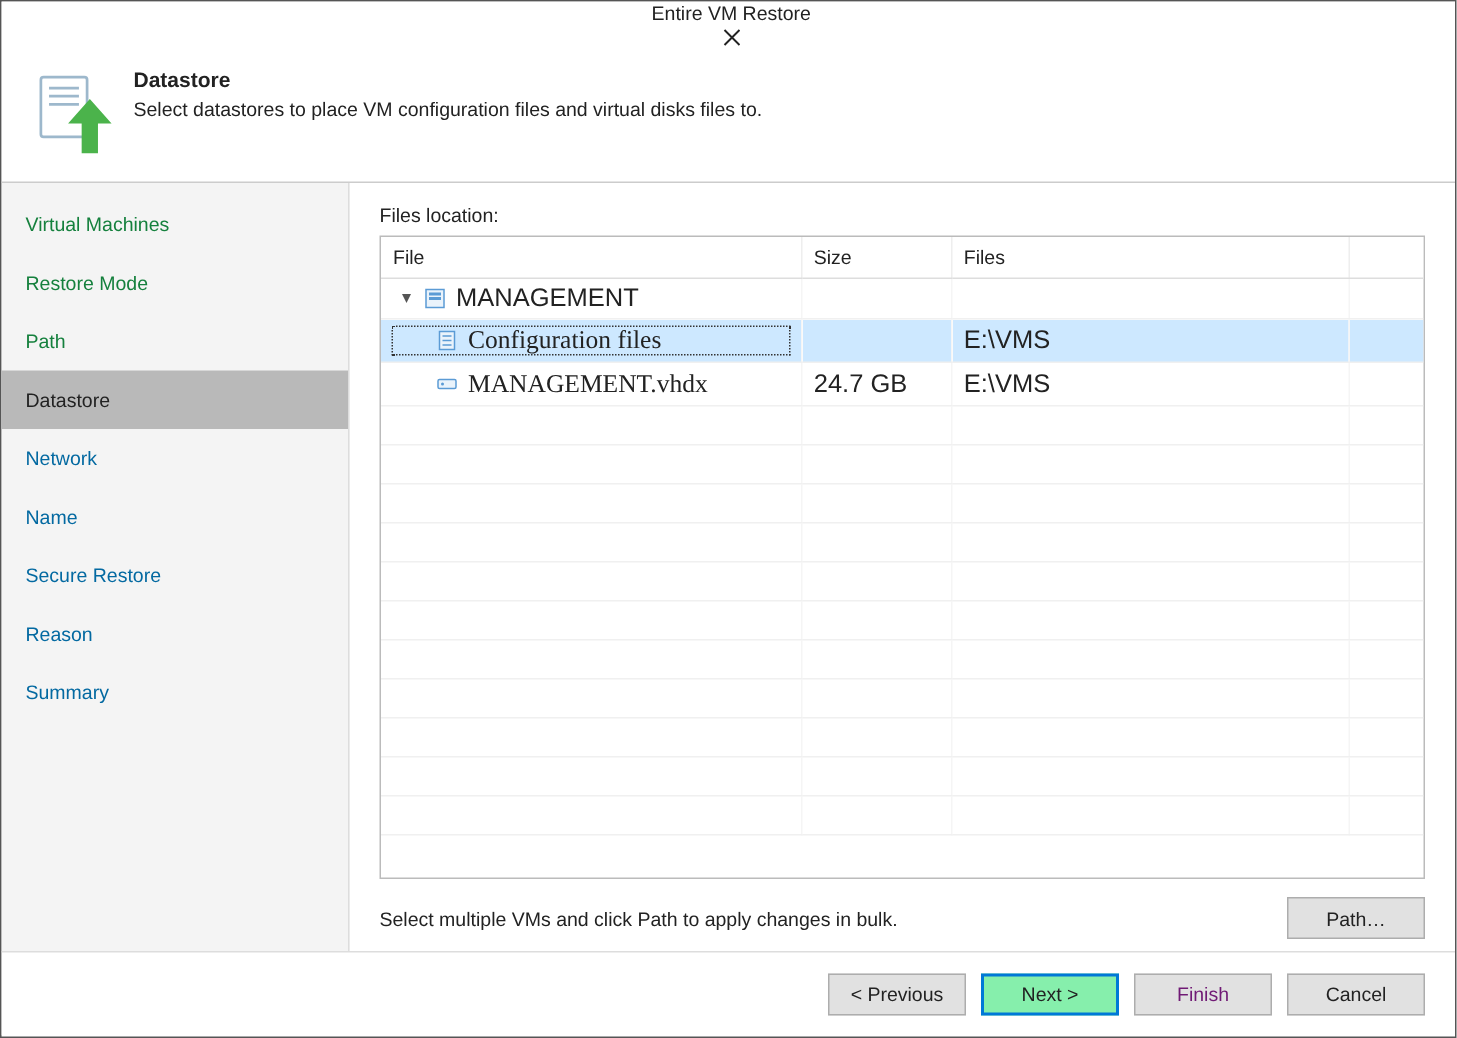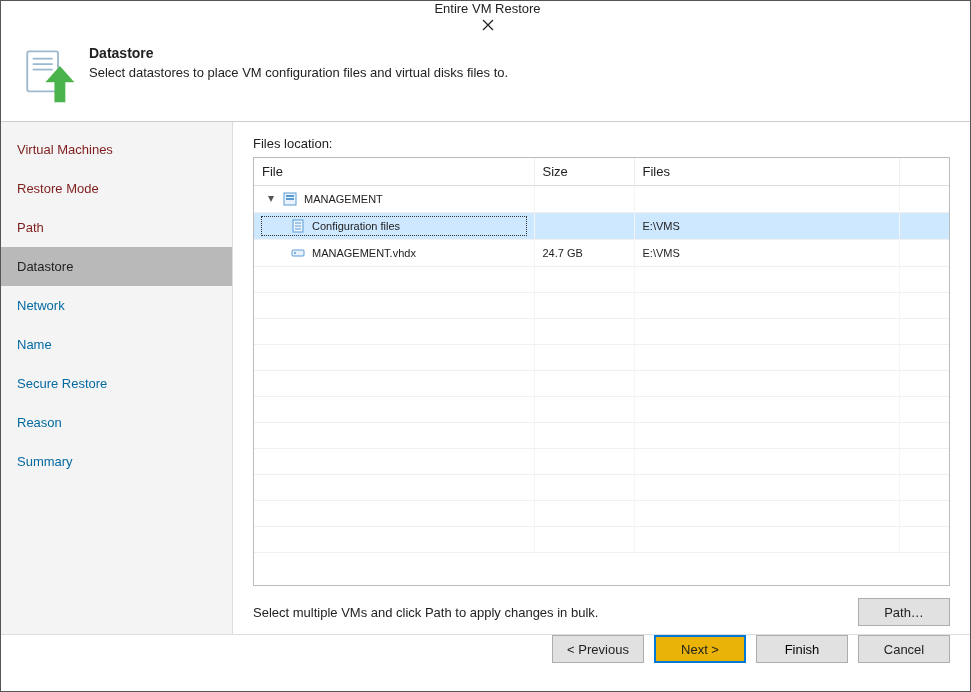--- a/index.html
+++ b/index.html
@@ -67,21 +67,21 @@
     background: #f4f4f4;
     border-right: 1px solid #ddd;
     padding-top: 8px;
   }
   .sidebar .step {
     padding: 12px 16px;
     font-size: 13px;
     color: #0369a1;
     cursor: pointer;
   }
-  .sidebar .step.done { color: #7f1d1d; }
+  .sidebar .step.done { color: #15803d; }
   .sidebar .step.active {
     background: #b9b9b9;
     color: #222;
   }
 
   .main {
     flex: 1;
     padding: 14px 20px 8px 20px;
     display: flex;
     flex-direction: column;
@@ -108,36 +108,36 @@
     font-size: 13px;
     padding: 6px 8px;
     border-bottom: 1px solid #ddd;
     border-right: 1px solid #eee;
     background: #fff;
     margin-left: 46px;
   }
   .grid th:last-child, .grid td:last-child { border-right: none; }
   .grid td {
     padding: 4px 8px;
-    font-size: 11px;
+    font-size: 17px;
     height: 26px;
     border-bottom: 1px solid #f0f0f0;
     border-right: 1px solid #f5f5f5;
     white-space: nowrap;
     overflow: hidden;
   }
   .grid tr.selected td {
     background: #cde8ff;
   }
   .grid tr.selected td:first-child .cell-inner {
     outline: 1px dotted #333;
   }
   .cell-inner { display: flex; align-items: center; gap: 6px; height: 18px; }
   .indent-1 { padding-left: 4px; }
-  .indent-2 { padding-left: 28px; }
+  .indent-2 { padding-left: 28px; font-family: Liberation Serif, serif; }
   .twisty {
     width: 10px; height: 10px;
     display: inline-flex; align-items: center; justify-content: center;
   }
   .twisty svg { width: 8px; height: 8px; }
   .row-icon { width: 16px; height: 16px; display: inline-flex; align-items: center; justify-content: center; }
   .row-icon svg { width: 14px; height: 14px; }
 
   .hint-row {
     display: flex;
@@ -148,32 +148,32 @@
   .btn {
     min-width: 92px;
     height: 28px;
     padding: 0 14px;
     font-size: 13px;
     background: #e1e1e1;
     border: 1px solid #adadad;
     cursor: pointer;
     color: #222;
   }
-  .btn:disabled { color: #000000; cursor: default; }
+  .btn:disabled { color: #701a75; cursor: default; }
   .btn.primary {
     border: 2px solid #0078d7;
-    background: #eab308;
+    background: #86efac;
   }
 
   
   .footer {
     height: 56px;
     border-top: 1px solid #ddd;
     display: flex;
-    align-items: flex-start;
+    align-items: center;
     justify-content: flex-end;
     gap: 10px;
     padding: 0 20px;
     background: #fff;
   }
 
   .col-file  { width: 280px; }
   .col-size  { width: 100px; }
   .col-path  { width: auto; }
   .col-spare { width: 50px; }

